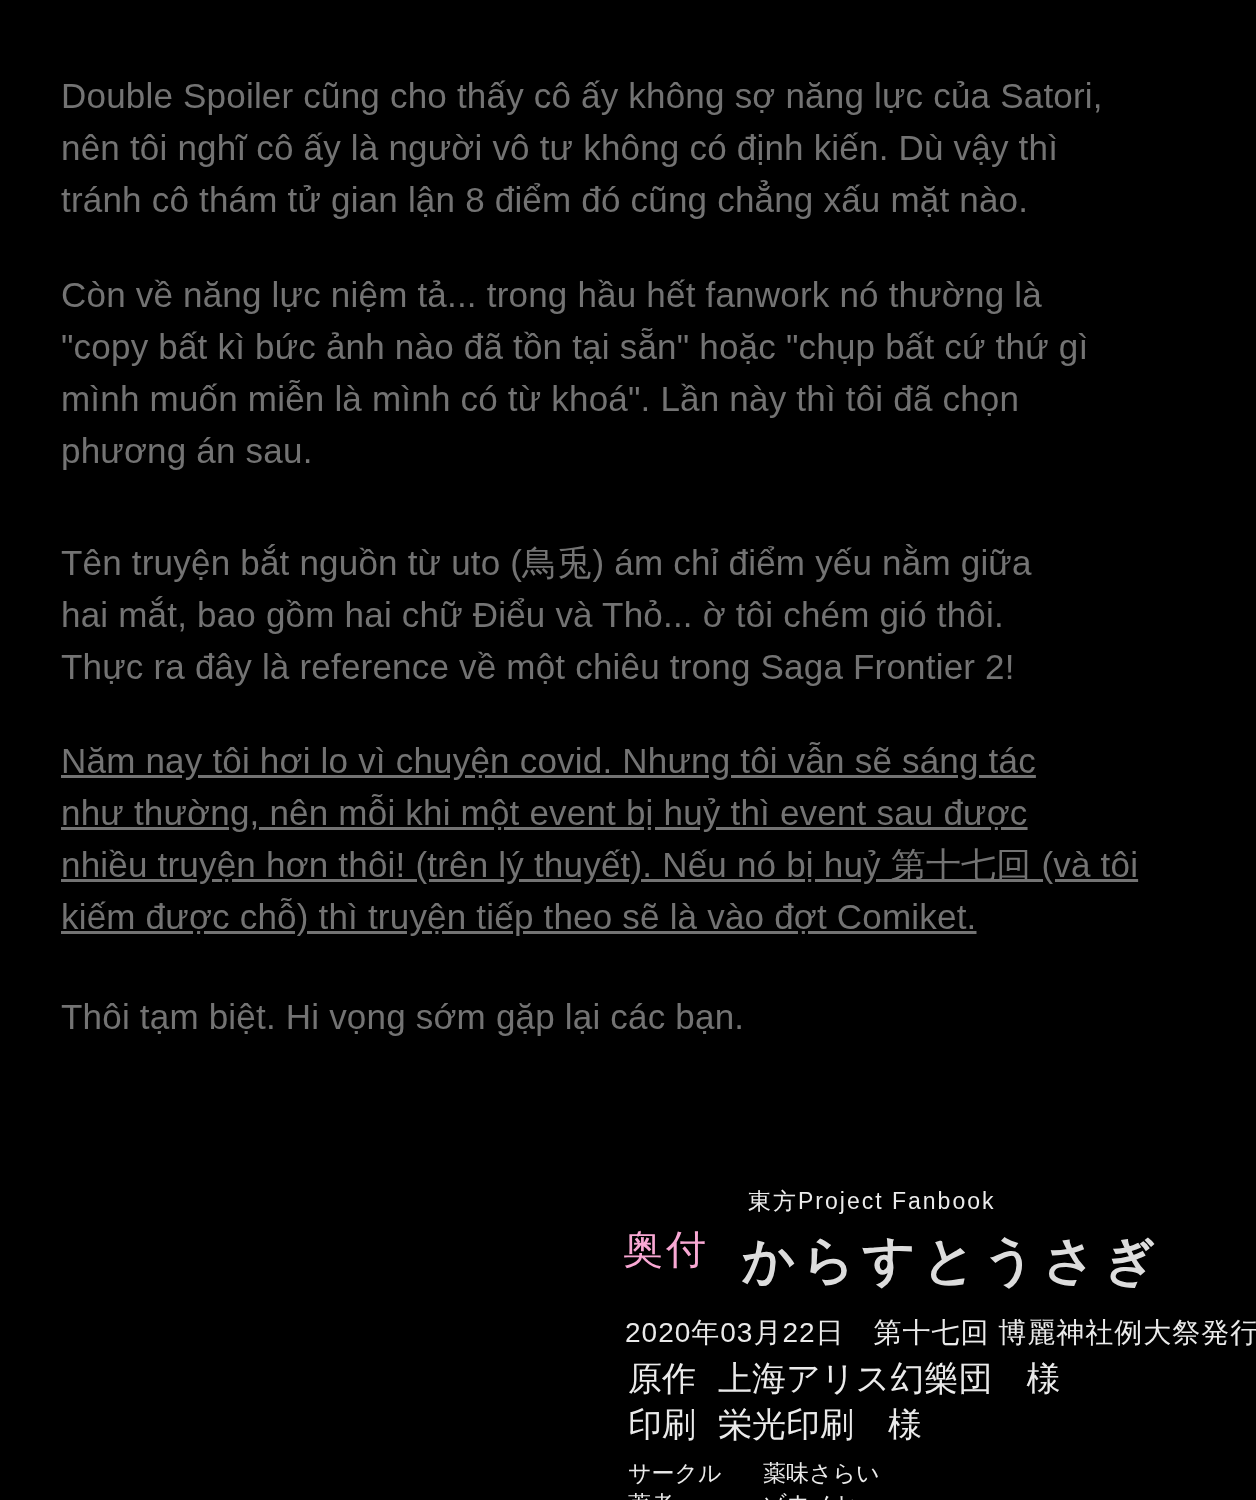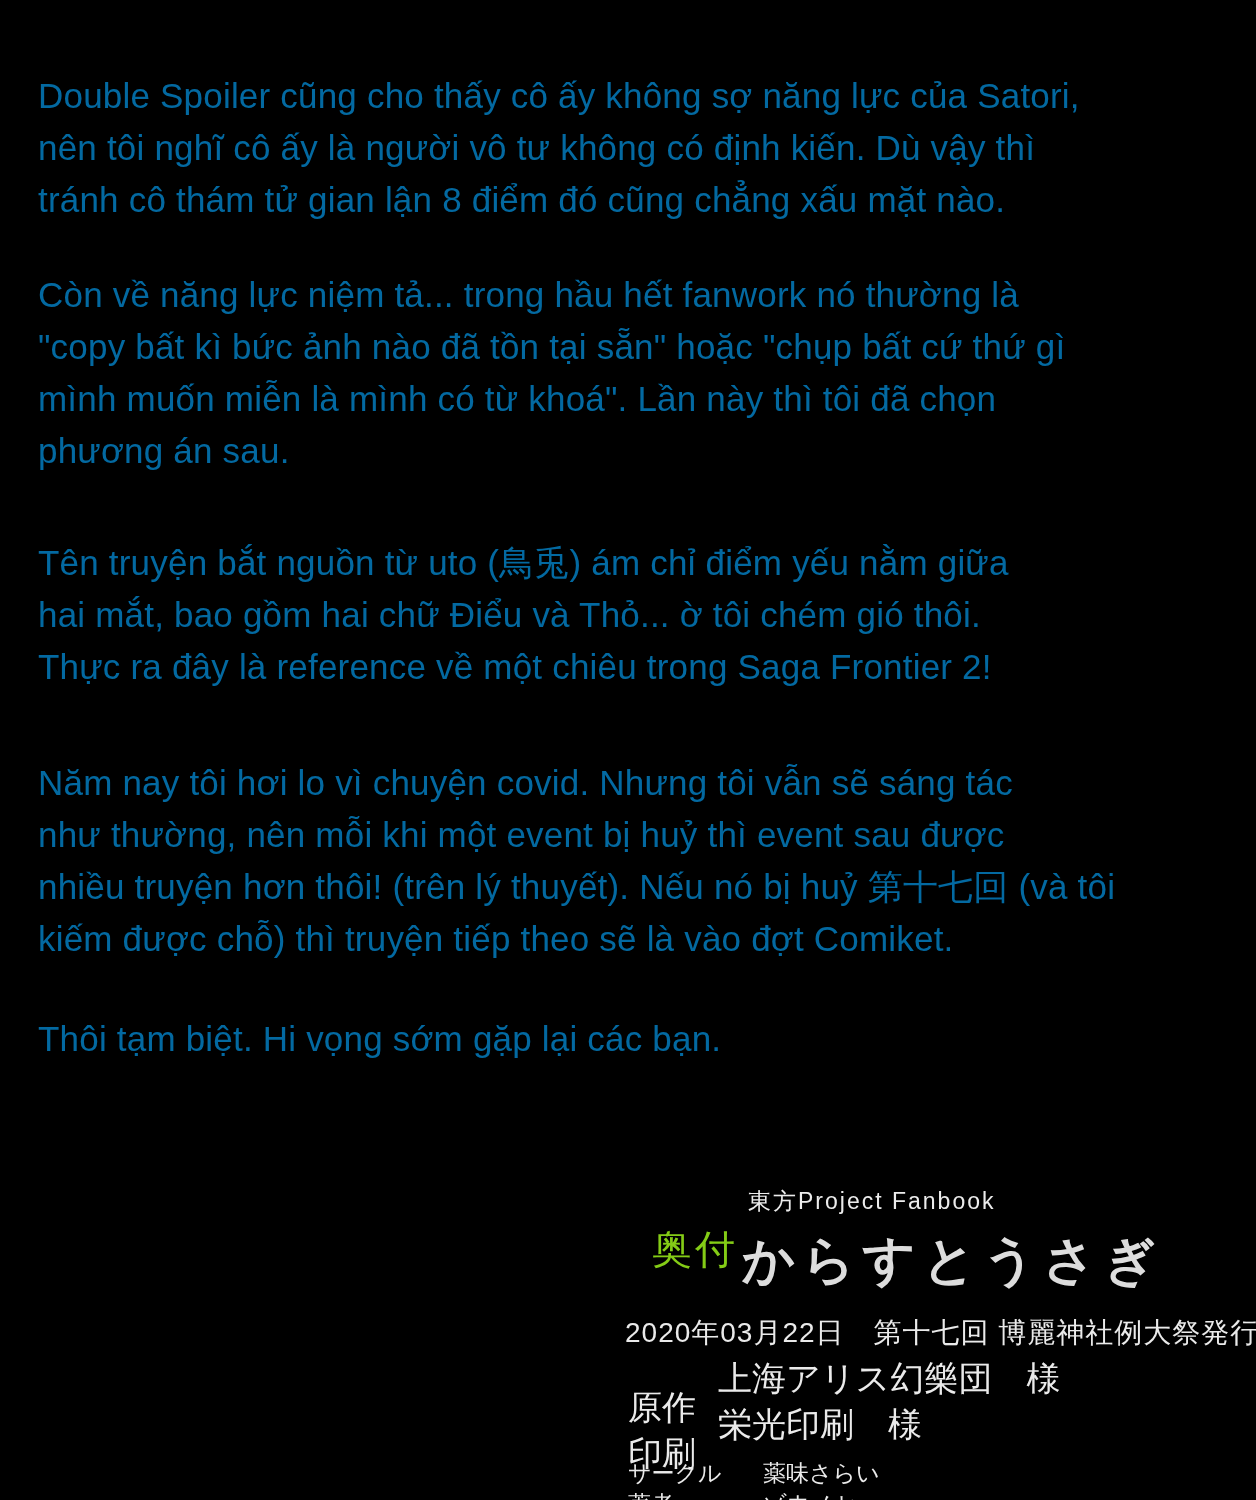--- a/index.html
+++ b/index.html
@@ -11,62 +11,62 @@
     position: relative;
     width: 1256px;
     height: 1500px;
     background: #000000;
     overflow: hidden;
     font-family: "Liberation Sans", "DejaVu Sans", sans-serif;
   }
   
   .body-text {
     position: absolute;
-    left: 38px;
+    left: 61px;
     top: 70px;
-    color: #0369a1;
+    color: #737373;
   }
   .para {
     margin: 0;
     padding: 0;
   }
   .line {
     font-size: 35px;
     line-height: 52px;
     white-space: nowrap;
     letter-spacing: 0.2px;
   }
   .para-2 { margin-top: 43px; }
   .para-3 { margin-top: 60px; }
-  .para-4 { margin-top: 64px; }
+  .para-4 { margin-top: 42px; text-decoration: underline; }
   .para-5 { margin-top: 48px; }
 
   
   .colophon {
     position: absolute;
     left: 0; top: 0;
     width: 100%; height: 100%;
     color: #e6e6e6;
     border-radius: 24px;
   }
   .fanbook-label {
     position: absolute;
     left: 748px; top: 1186px;
     font-size: 23px;
     letter-spacing: 2px;
     white-space: nowrap;
     color: #ececec;
   }
   .okuzuke-label {
     position: absolute;
-    left: 652px; top: 1222px;
+    left: 623px; top: 1222px;
     font-size: 40px;
     letter-spacing: 3px;
     white-space: nowrap;
-    color: #84cc16;
+    color: #f9a8d4;
   }
   .book-title {
     position: absolute;
     left: 742px; top: 1226px;
     font-size: 52px;
     font-weight: bold;
     letter-spacing: 7px;
     white-space: nowrap;
     color: #dddddd;
   }
@@ -79,21 +79,21 @@
     color: #eaeaea;
   }
   .credit-row {
     position: absolute;
     left: 628px;
     display: flex;
     font-size: 34px;
     white-space: nowrap;
     color: #eaeaea;
   }
-  .credit-row .credit-label { width: 90px; flex: 0 0 auto; margin-top: 29px; }
+  .credit-row .credit-label { width: 90px; flex: 0 0 auto; }
   .credit-row-0 { top: 1356px; }
   .credit-row-1 { top: 1402px; }
   .staff-row {
     position: absolute;
     left: 628px;
     display: flex;
     font-size: 23px;
     white-space: nowrap;
     color: #eaeaea;
   }

